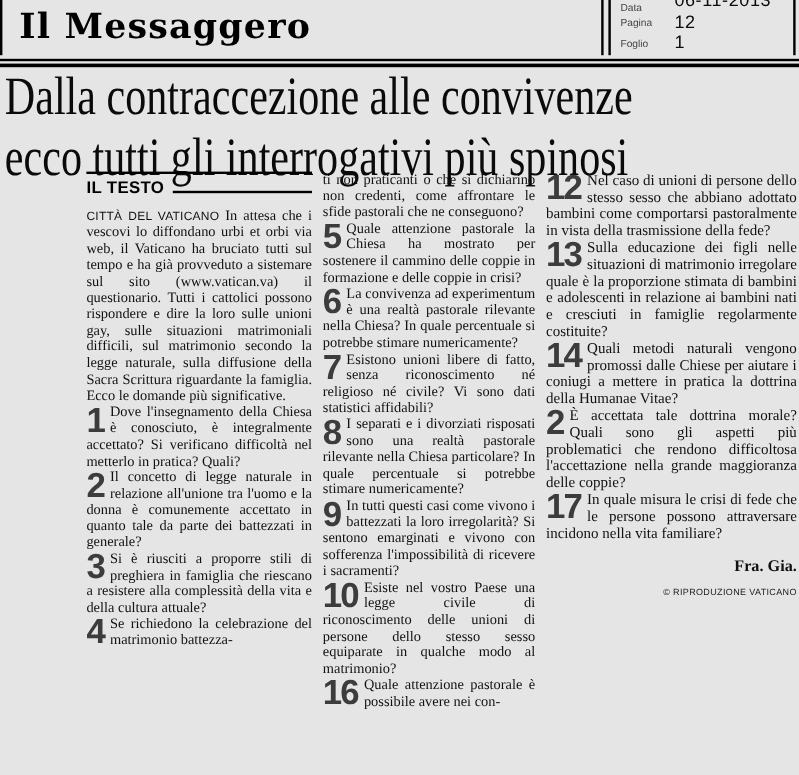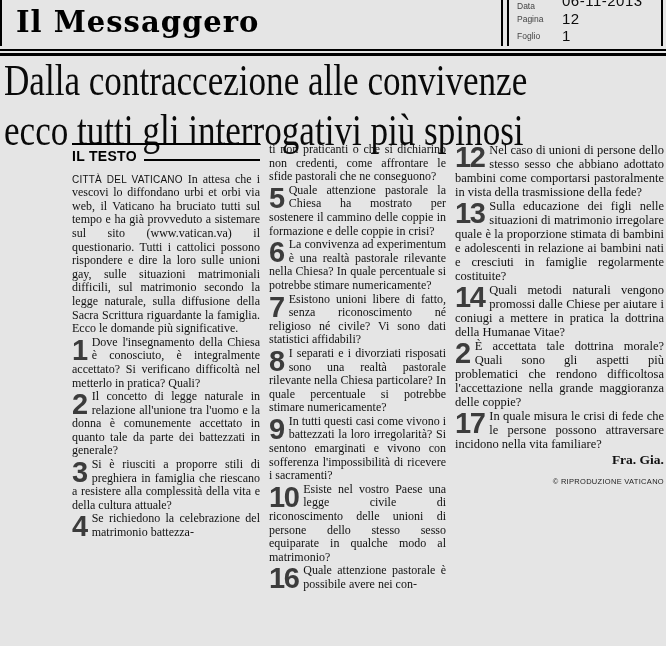--- a/index.html
+++ b/index.html
@@ -44,21 +44,21 @@
   .kicker-label{font-family:"Liberation Sans",sans-serif;font-weight:700;
                 font-size:14px;letter-spacing:.3px;color:#000;}
   .kicker-line{flex:1;border-bottom:2px solid #000;margin:0 0 3px 7px;}
 
   .seg{margin:0;}
   .runin{font-family:"Liberation Sans",sans-serif;font-weight:400;font-size:10px;
          letter-spacing:.2px;}
   .qn{float:left;font-family:"Liberation Sans",sans-serif;font-weight:700;
       font-size:29px;line-height:24px;letter-spacing:-1.5px;color:#3c3c3c;
       margin:2px 5px 0 0;}
-  .signature{text-align:right;font-weight:700;font-size:13.5px;margin-top:2px;}
+  .signature{text-align:right;font-weight:700;font-size:13.5px;margin-top:14px;}
   .copyright{text-align:right;font-family:"Liberation Sans",sans-serif;
              font-size:7.5px;letter-spacing:.3px;color:#222;margin-top:8px;}
 </style>
 </head>
 <body>
 
 <div class="page">
 
   <div class="header">
     <div class="logo">Il Messaggero</div>

